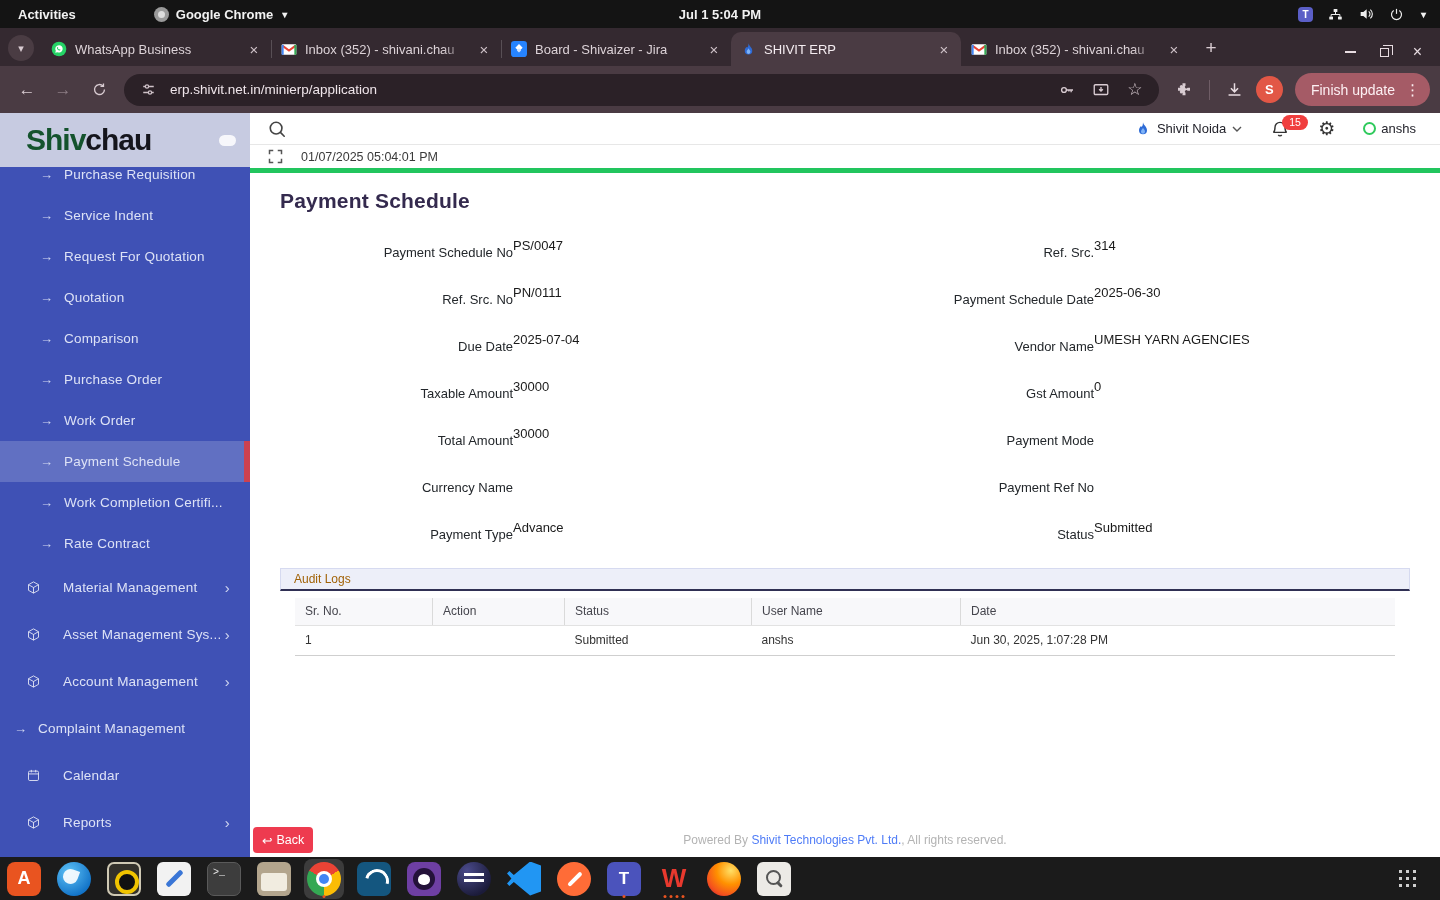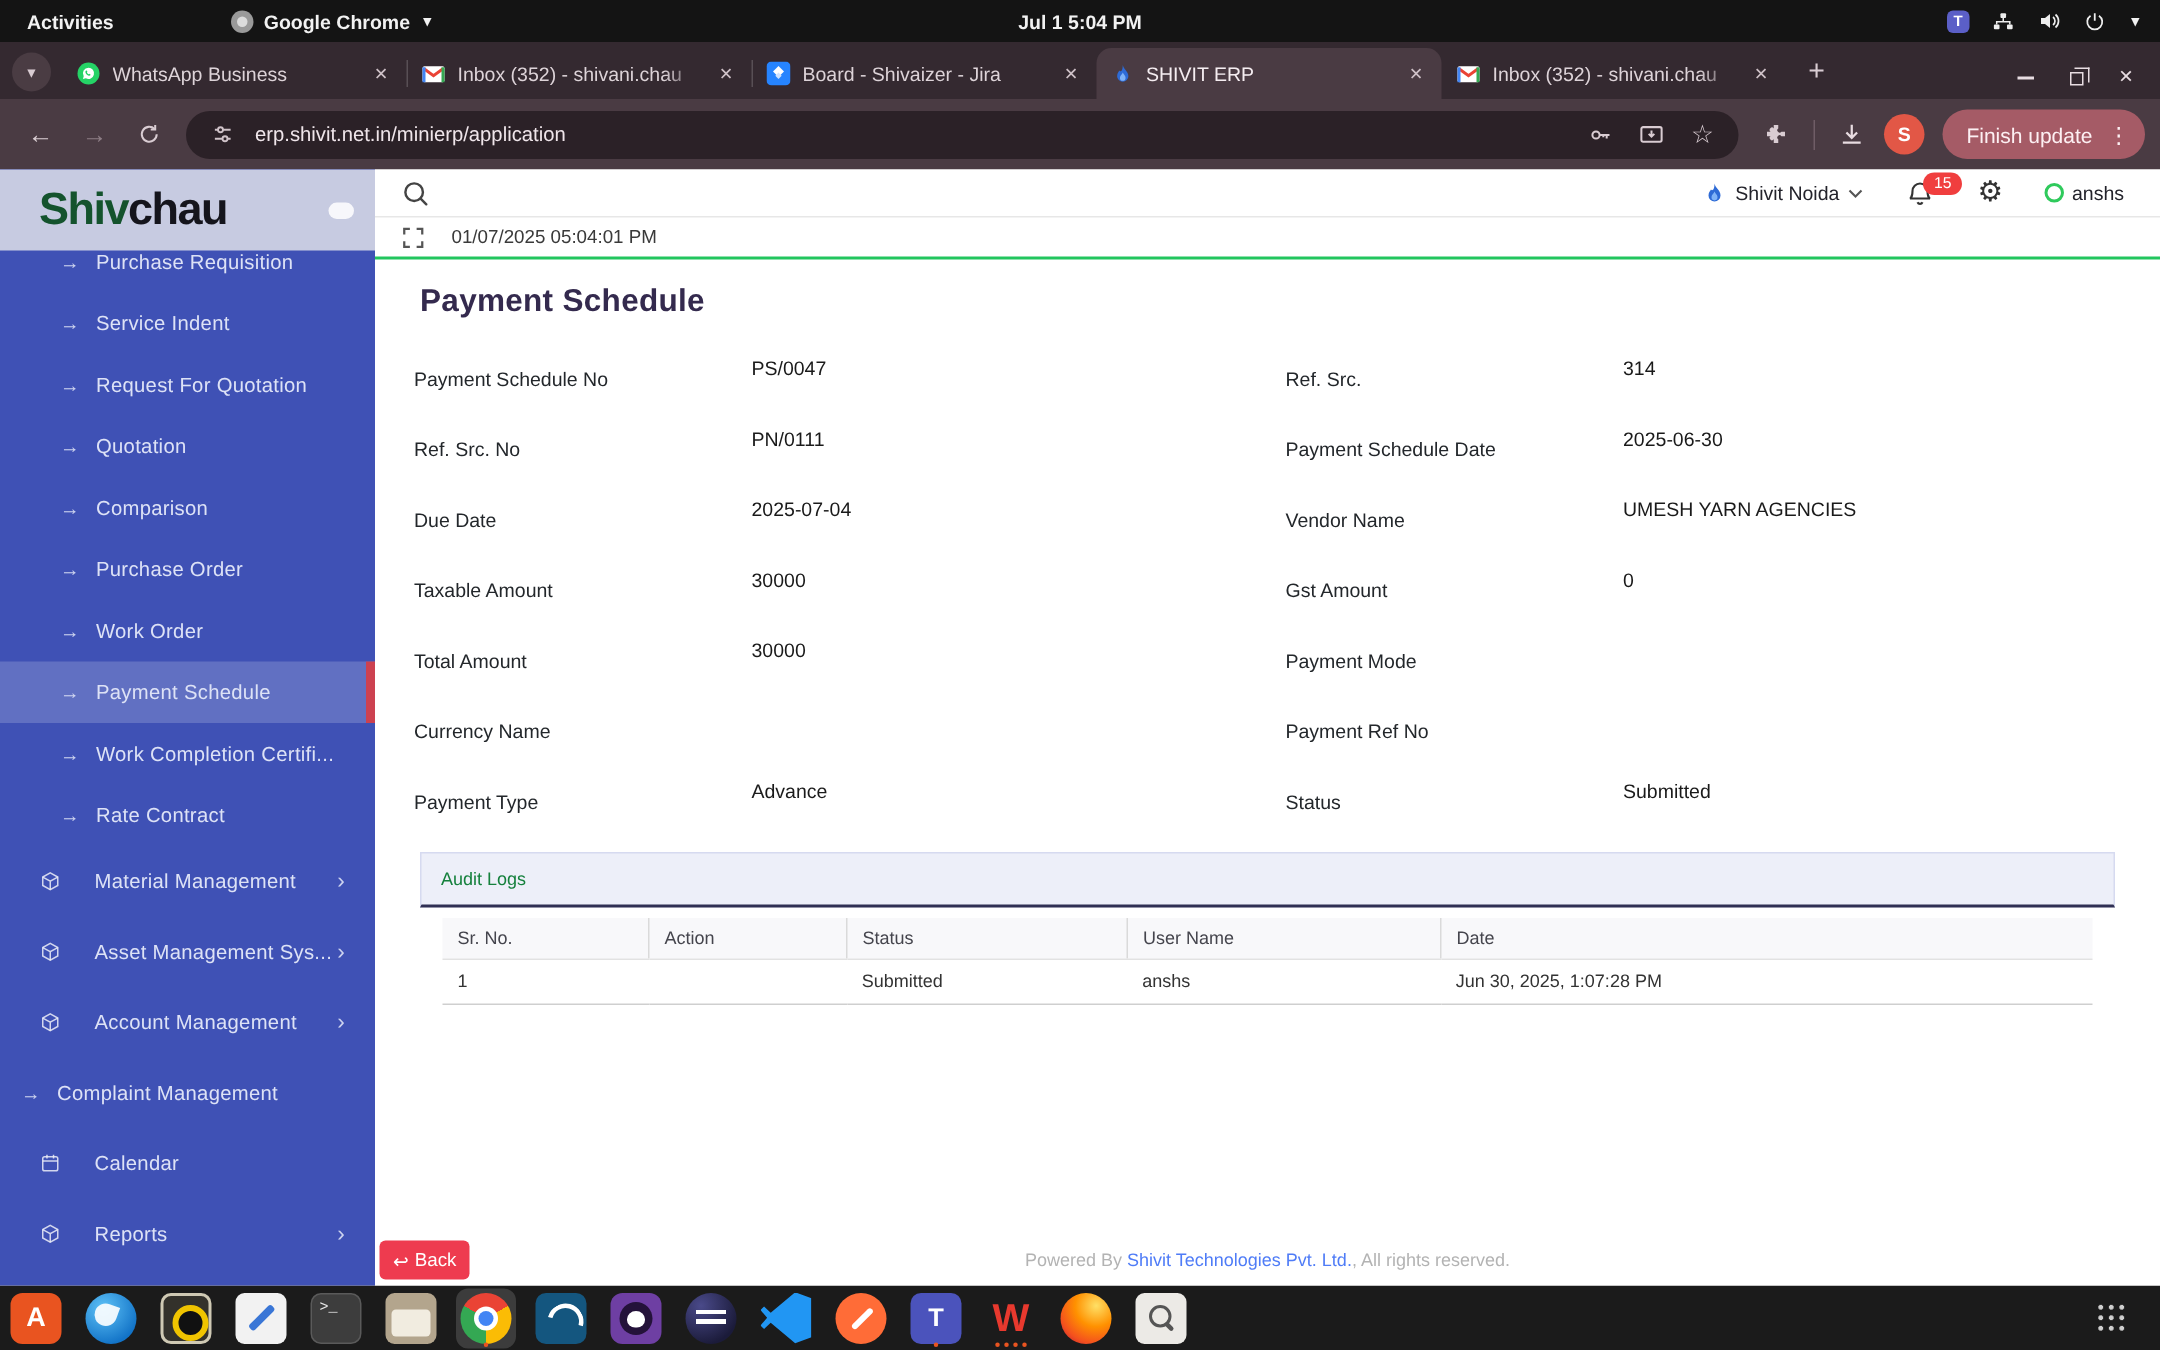--- a/index.html
+++ b/index.html
@@ -73,30 +73,30 @@
   
   .main { flex:1; background:#fff; position:relative; display:flex; flex-direction:column; }
   .m-topbar { height:32px; border-bottom:1px solid #e7e7e7; display:flex; align-items:center; padding:0 24px 0 18px; }
   .m-right { margin-left:auto; display:flex; align-items:center; gap:28px; }
   .org { display:flex; align-items:center; gap:6px; font-size:13px; color:#23232b; }
   .bell-wrap { position:relative; display:flex; align-items:center; }
   .badge { position:absolute; left:12px; top:-4px; background:#f03e3e; color:#fff; font-size:10.5px; border-radius:9px; padding:1.5px 7px; }
   .gear { font-size:19px; color:#333; line-height:1; }
   .user { display:flex; align-items:center; gap:5px; font-size:13px; color:#23232b; }
   .user-ring { width:13px; height:13px; border-radius:50%; border:2px solid #2fca5c; }
-  .m-datebar { height:28px; border-bottom:2px solid #22c55e; display:flex; align-items:center; gap:18px; padding:0 18px; font-size:12.5px; color:#3a3a3a; }
+  .m-datebar { height:28px; border-bottom:5px solid #22c55e; display:flex; align-items:center; gap:18px; padding:0 18px; font-size:12.5px; color:#3a3a3a; }
   .content { flex:1; position:relative; }
   .page-title { margin:16px 0 0 30px; font-size:21px; font-weight:600; color:#342a4e; letter-spacing:.2px; }
 
-  .fields { margin:22px 0 0 26px; display:grid; grid-template-columns:581px 1fr; }
+  .fields { margin:22px 0 0 38px; display:grid; grid-template-columns:581px 1fr;text-align:right; }
   .fcell { height:47px; display:flex; }
   .flabel { flex:0 0 225px; padding-top:10px; font-size:13px; color:#23272b; }
   .fvalue { padding-top:3px; font-size:13px; color:#1a1a1a; }
 
-  .audit-panel { margin:4px 30px 0 30px; background:#edeff9; border:1px solid #d6daf0; border-bottom:2px solid #303054; height:37px; display:flex; align-items:center; padding-left:13px; font-size:12px; color:#15803d; }
+  .audit-panel { margin:4px 30px 0 30px; background:#edeff9; border:1px solid #d6daf0; border-bottom:2px solid #303054; height:23px; display:flex; align-items:center; padding-left:13px; font-size:12px; color:#a16207; }
   .audit-table { margin:7px 45px 0 45px; border-collapse:collapse; width:calc(100% - 90px); table-layout:fixed; }
   .audit-table th { background:#f8f8fa; height:27px; text-align:left; font-weight:400; font-size:12px; color:#45454d; padding:0 10px; border-left:1px solid #dadada; border-bottom:1px solid #e2e2e2; }
   .audit-table th:first-child { border-left:none; }
   .audit-table td { height:30px; font-size:12px; color:#333; padding:0 10px; border-bottom:1px solid #cfcfcf; }
 
   .m-footer { position:absolute; bottom:10px; left:0; right:0; text-align:center; font-size:12px; color:#b3b3b3; }
   .m-footer a { color:#4f7cf7; text-decoration:none; }
   .back-btn { position:absolute; left:3px; bottom:4px; height:26px; background:#ee3b4f; color:#fff; font-size:12.5px; border-radius:4px; display:flex; align-items:center; gap:4px; padding:0 9px; }
 
   

